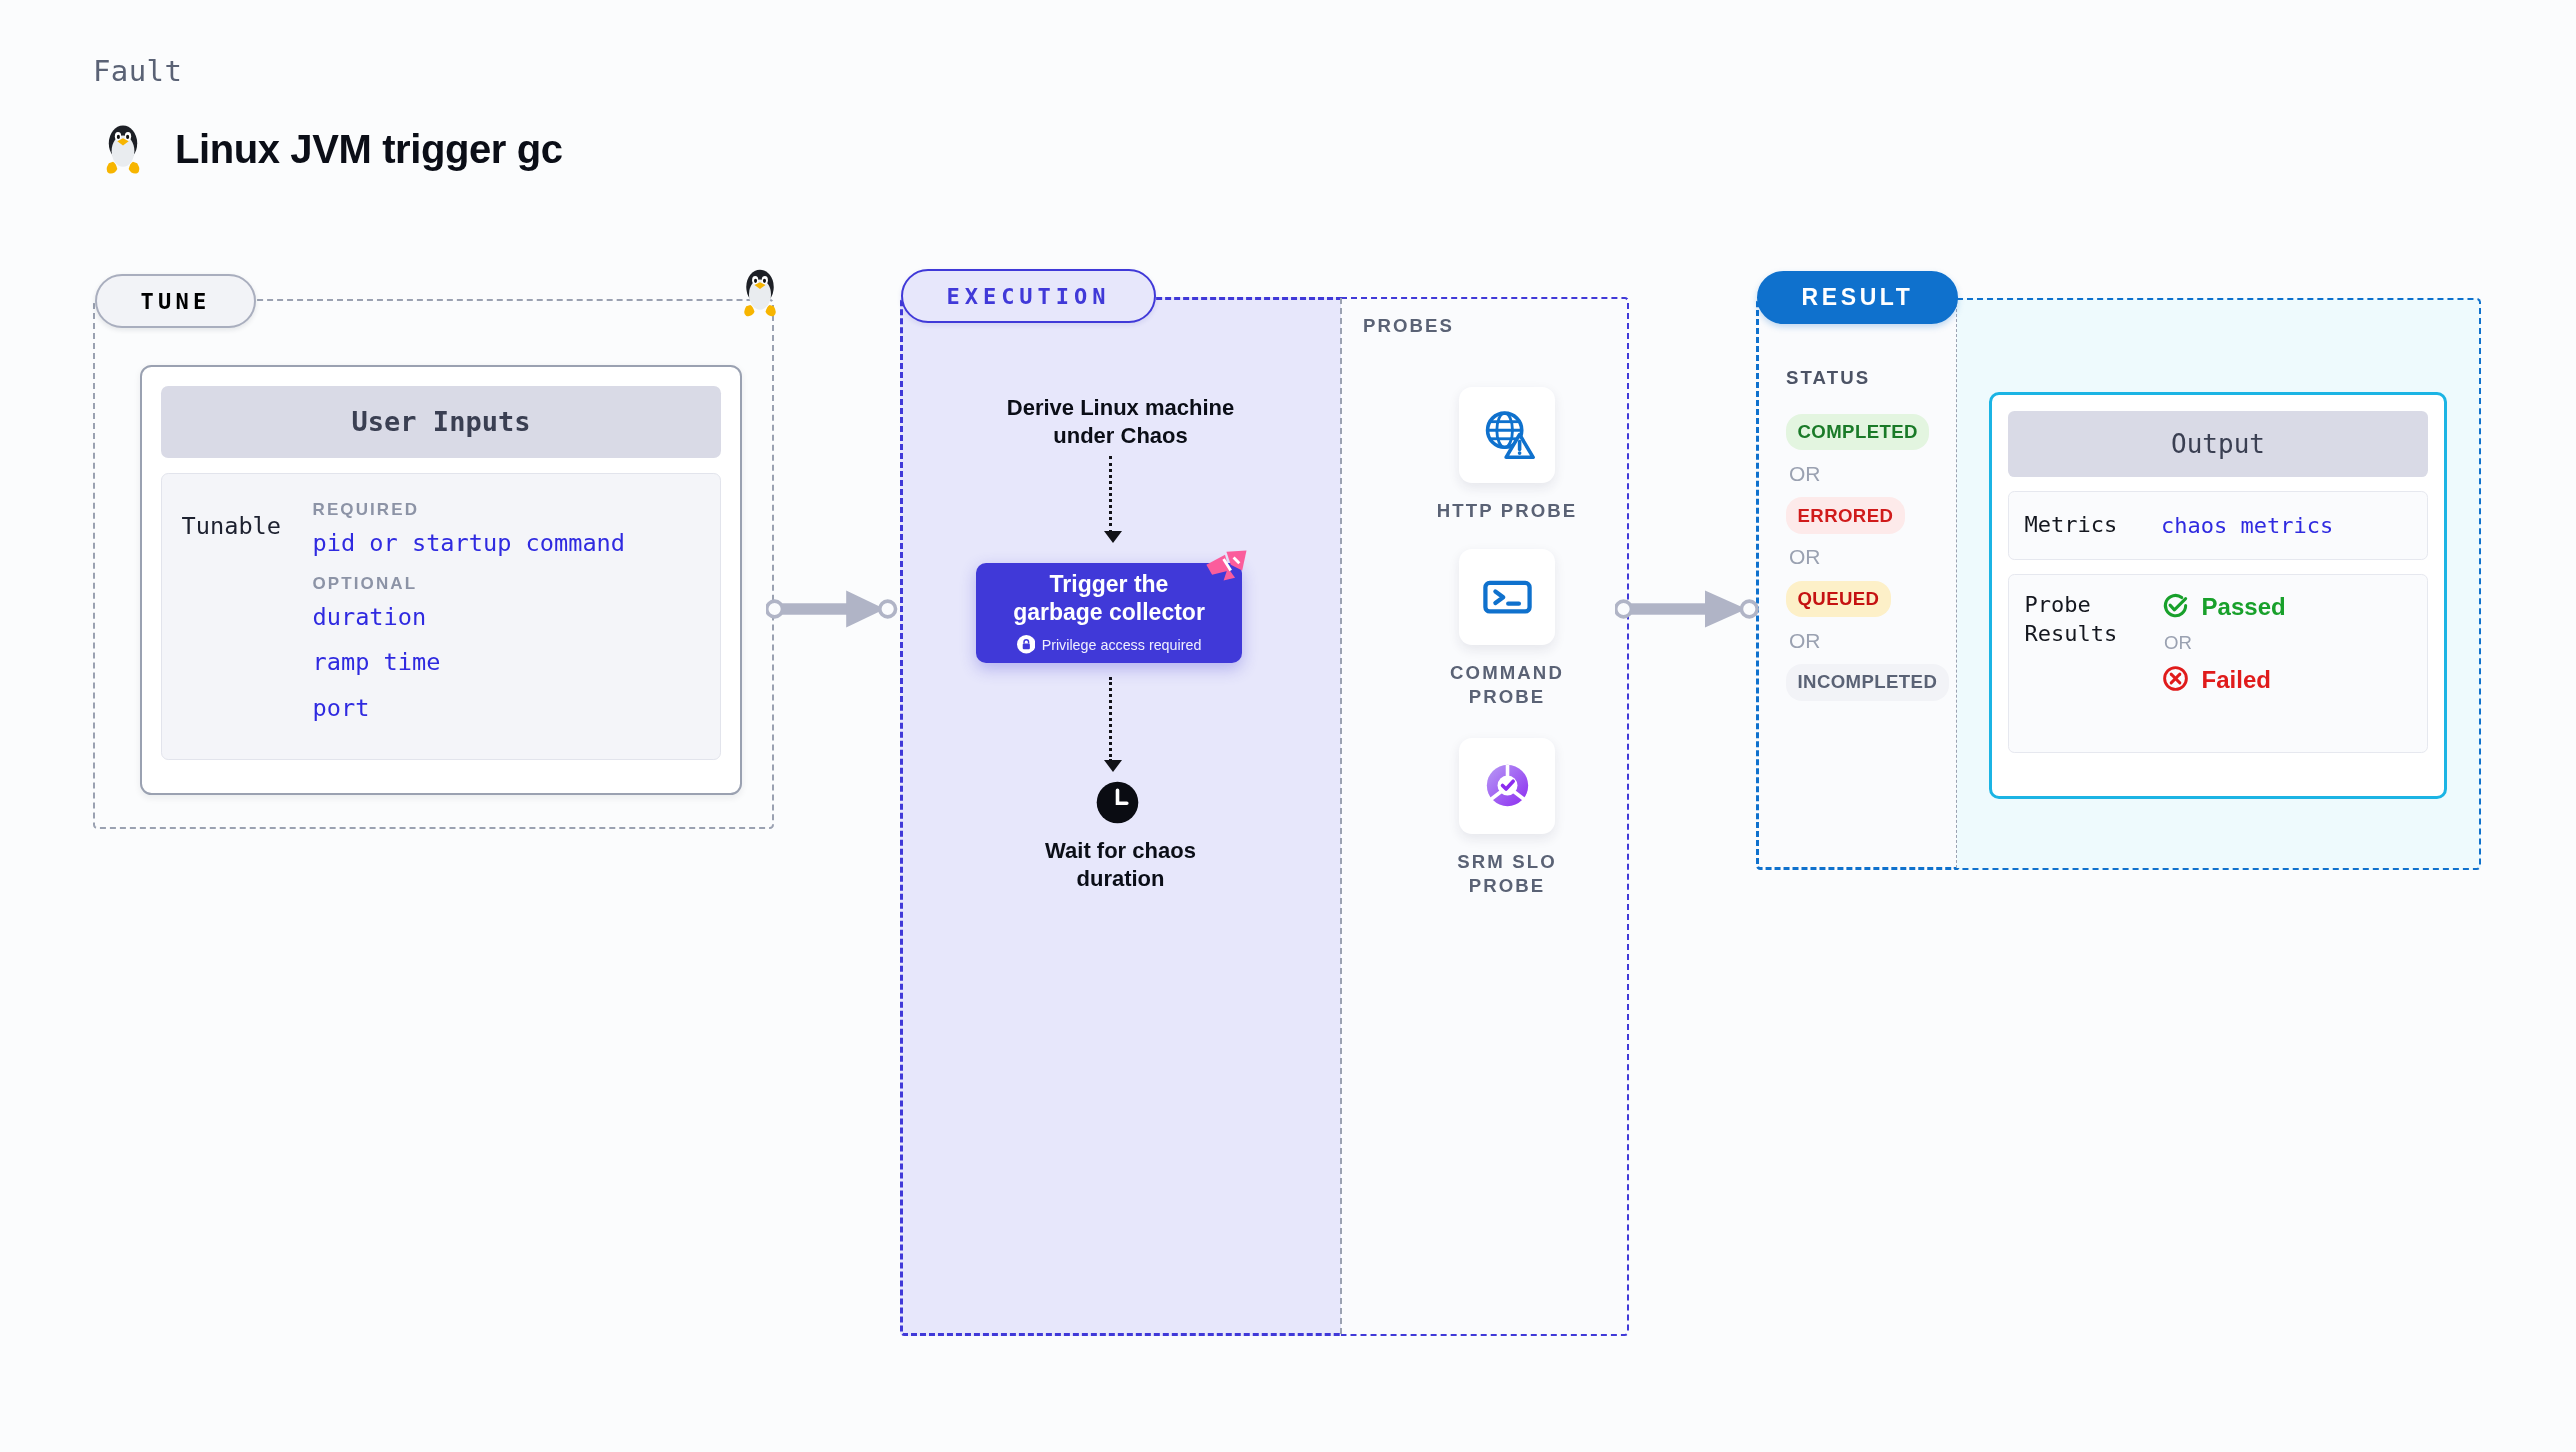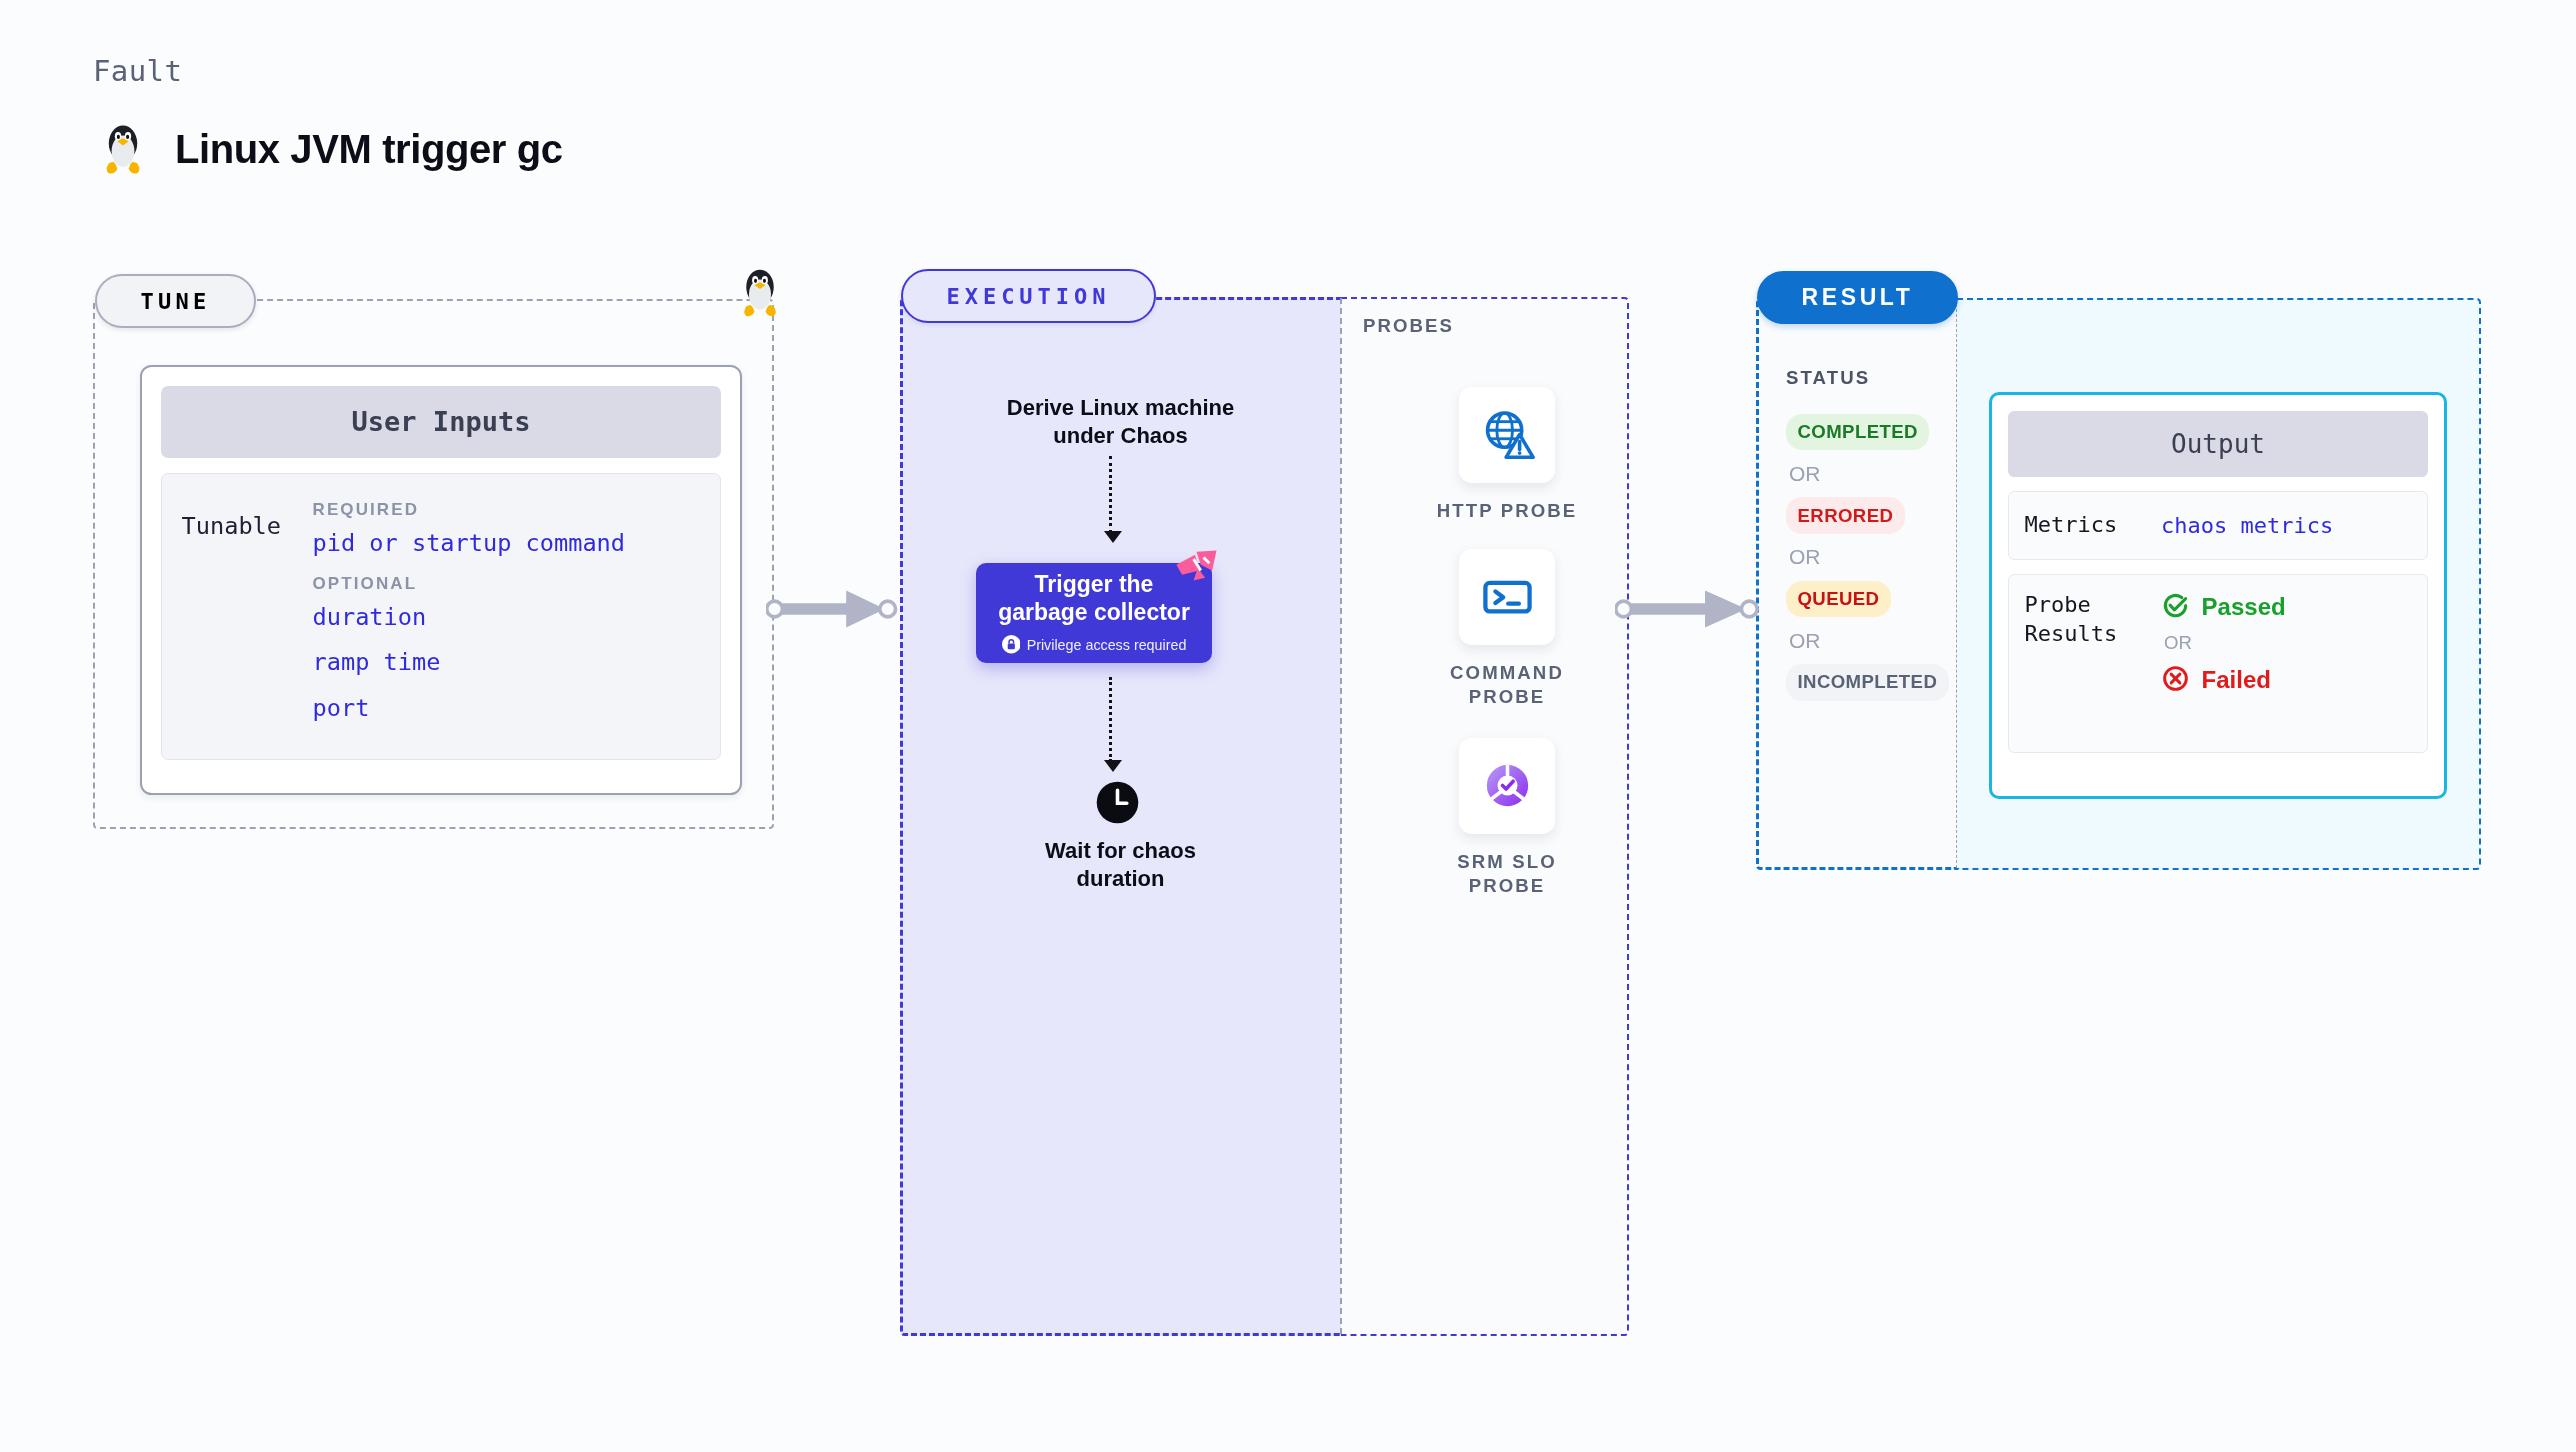--- a/index.html
+++ b/index.html
@@ -110,21 +110,21 @@
   }
   .dotted-arrow::after {
     content: ""; position: absolute; left: -7.9px; bottom: -10px;
     border-left: 9.3px solid transparent; border-right: 9.3px solid transparent;
     border-top: 12px solid #111217;
   }
   .arr-a { top: 456px; height: 77px; }
   .arr-b { top: 677px; height: 85px; }
 
   .action-box {
-    position: absolute; left: 976px; top: 563px; width: 236px; height: 100px;
+    position: absolute; left: 976px; top: 563px; width: 266px; height: 100px;
     background: #4039d8; border-radius: 10px; z-index: 5;
     display: flex; flex-direction: column; align-items: center; justify-content: center;
     box-shadow: 0 5.7px 15.8px rgba(64,57,216,.30);
   }
   .action-title { color: #fff; font-size: 23px; font-weight: 700; line-height: 1.22; text-align: center; }
   .action-sub { display: flex; align-items: center; gap: 6.4px; margin-top: 8.6px; }
   .action-sub-text { color: #f0f0fe; font-size: 14.3px; }
   .ribbon { position: absolute; right: -6.4px; top: -14.3px; z-index: 7; }
 
   .clock-icon { position: absolute; left: 1096px; top: 781px; z-index: 5; }

